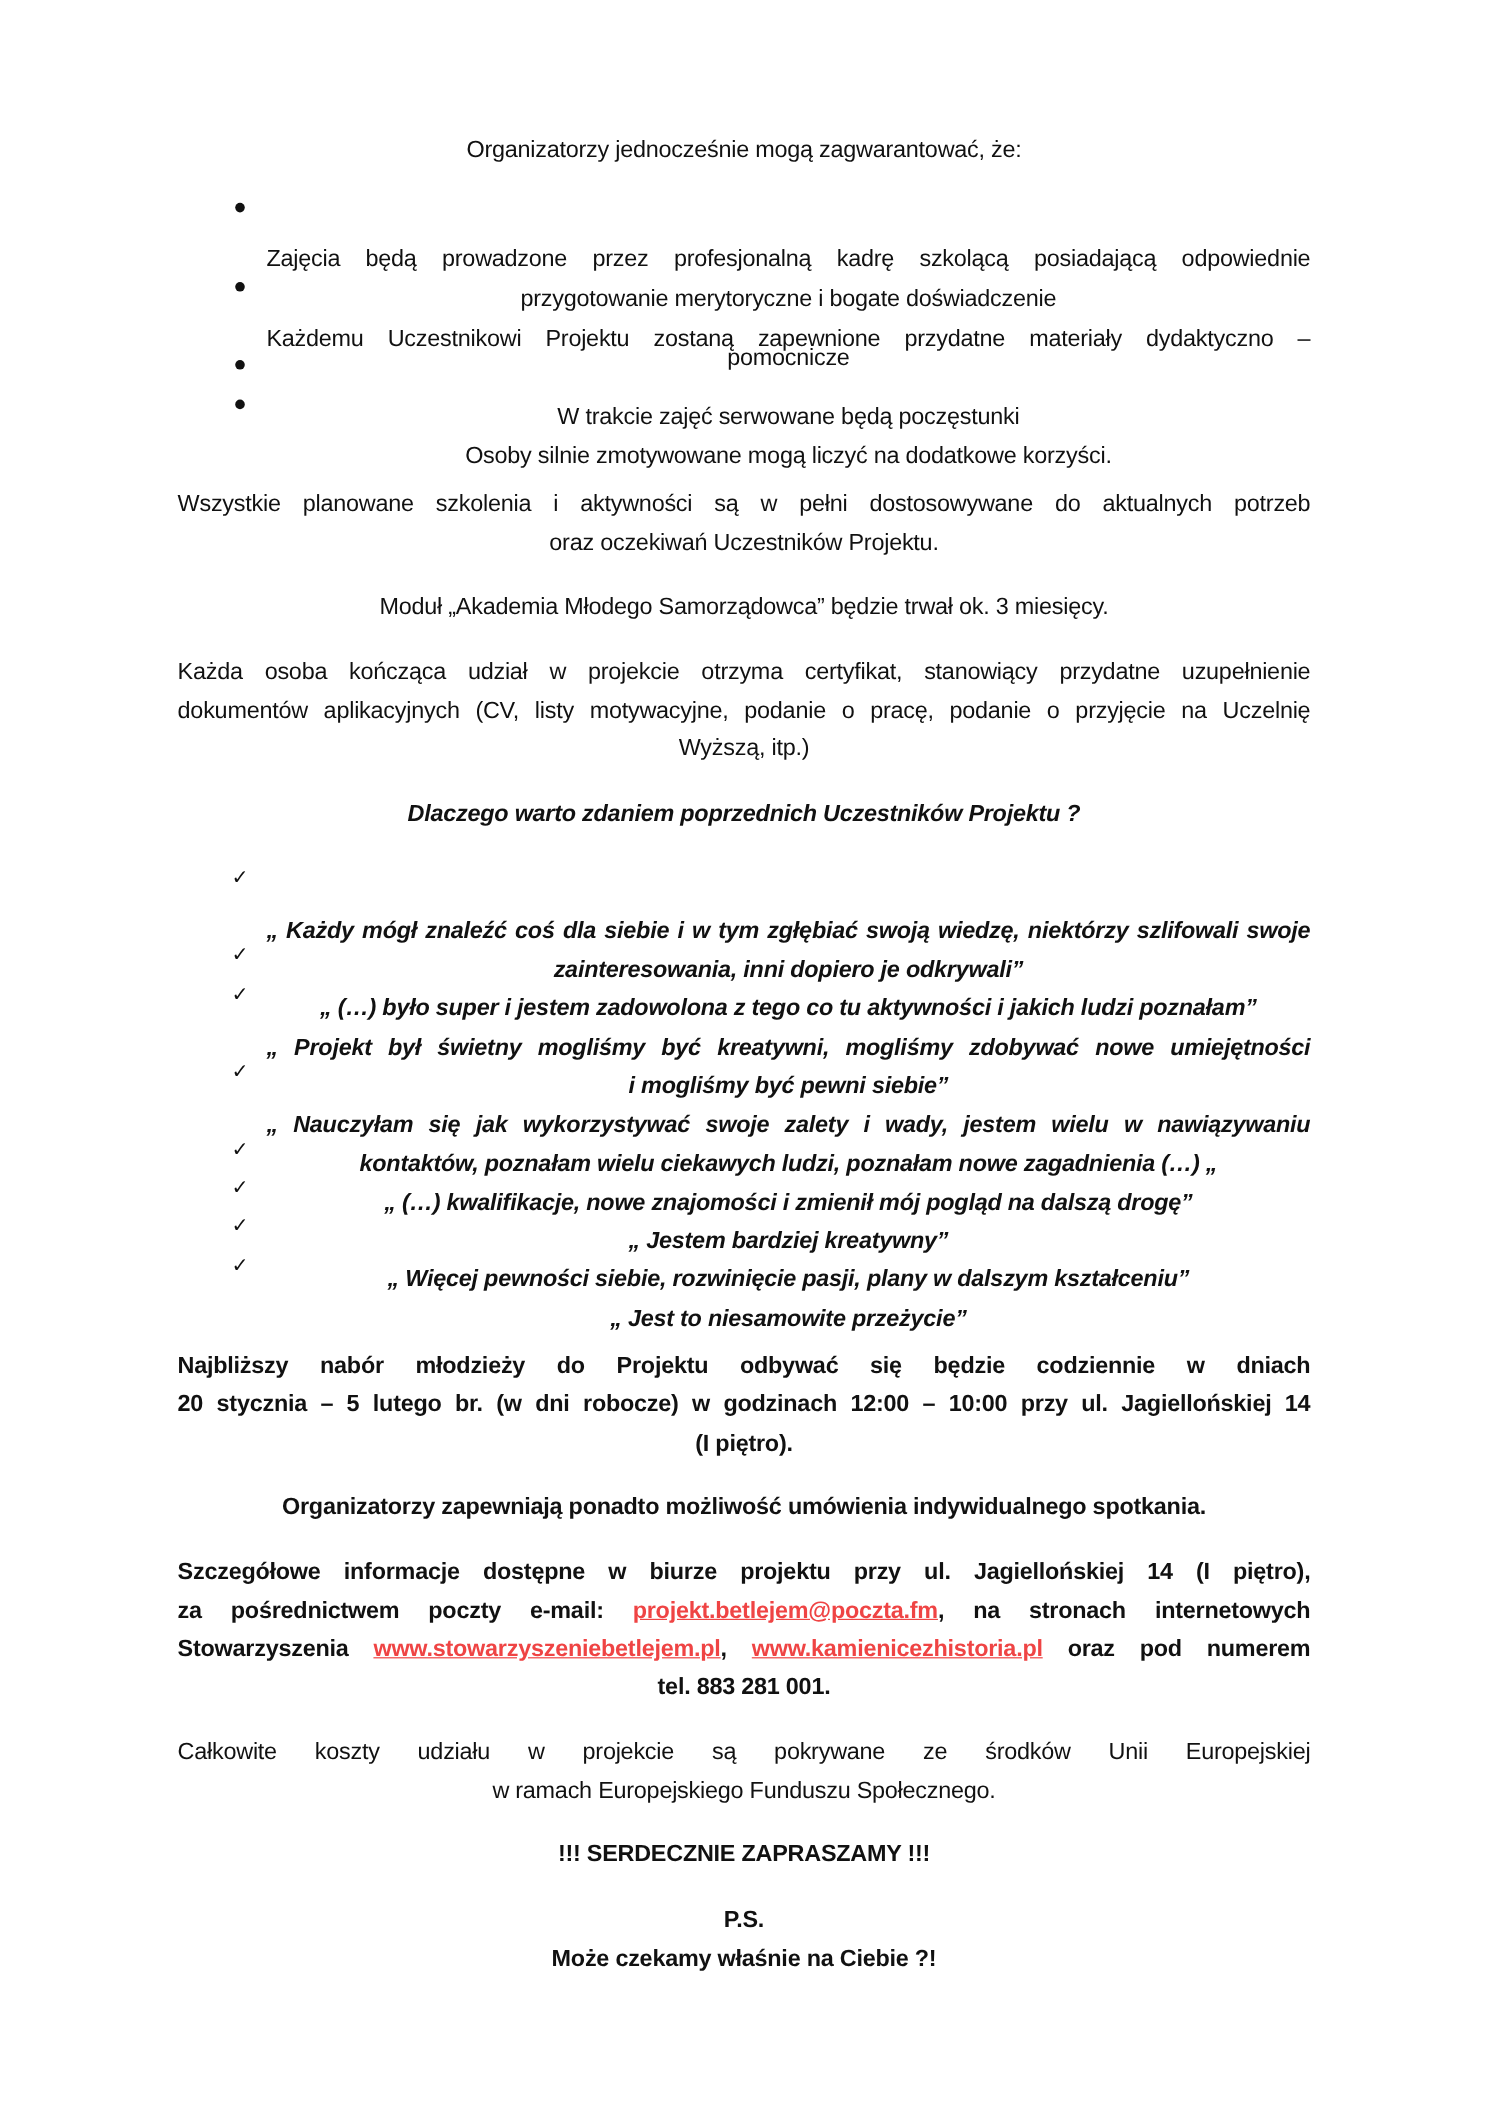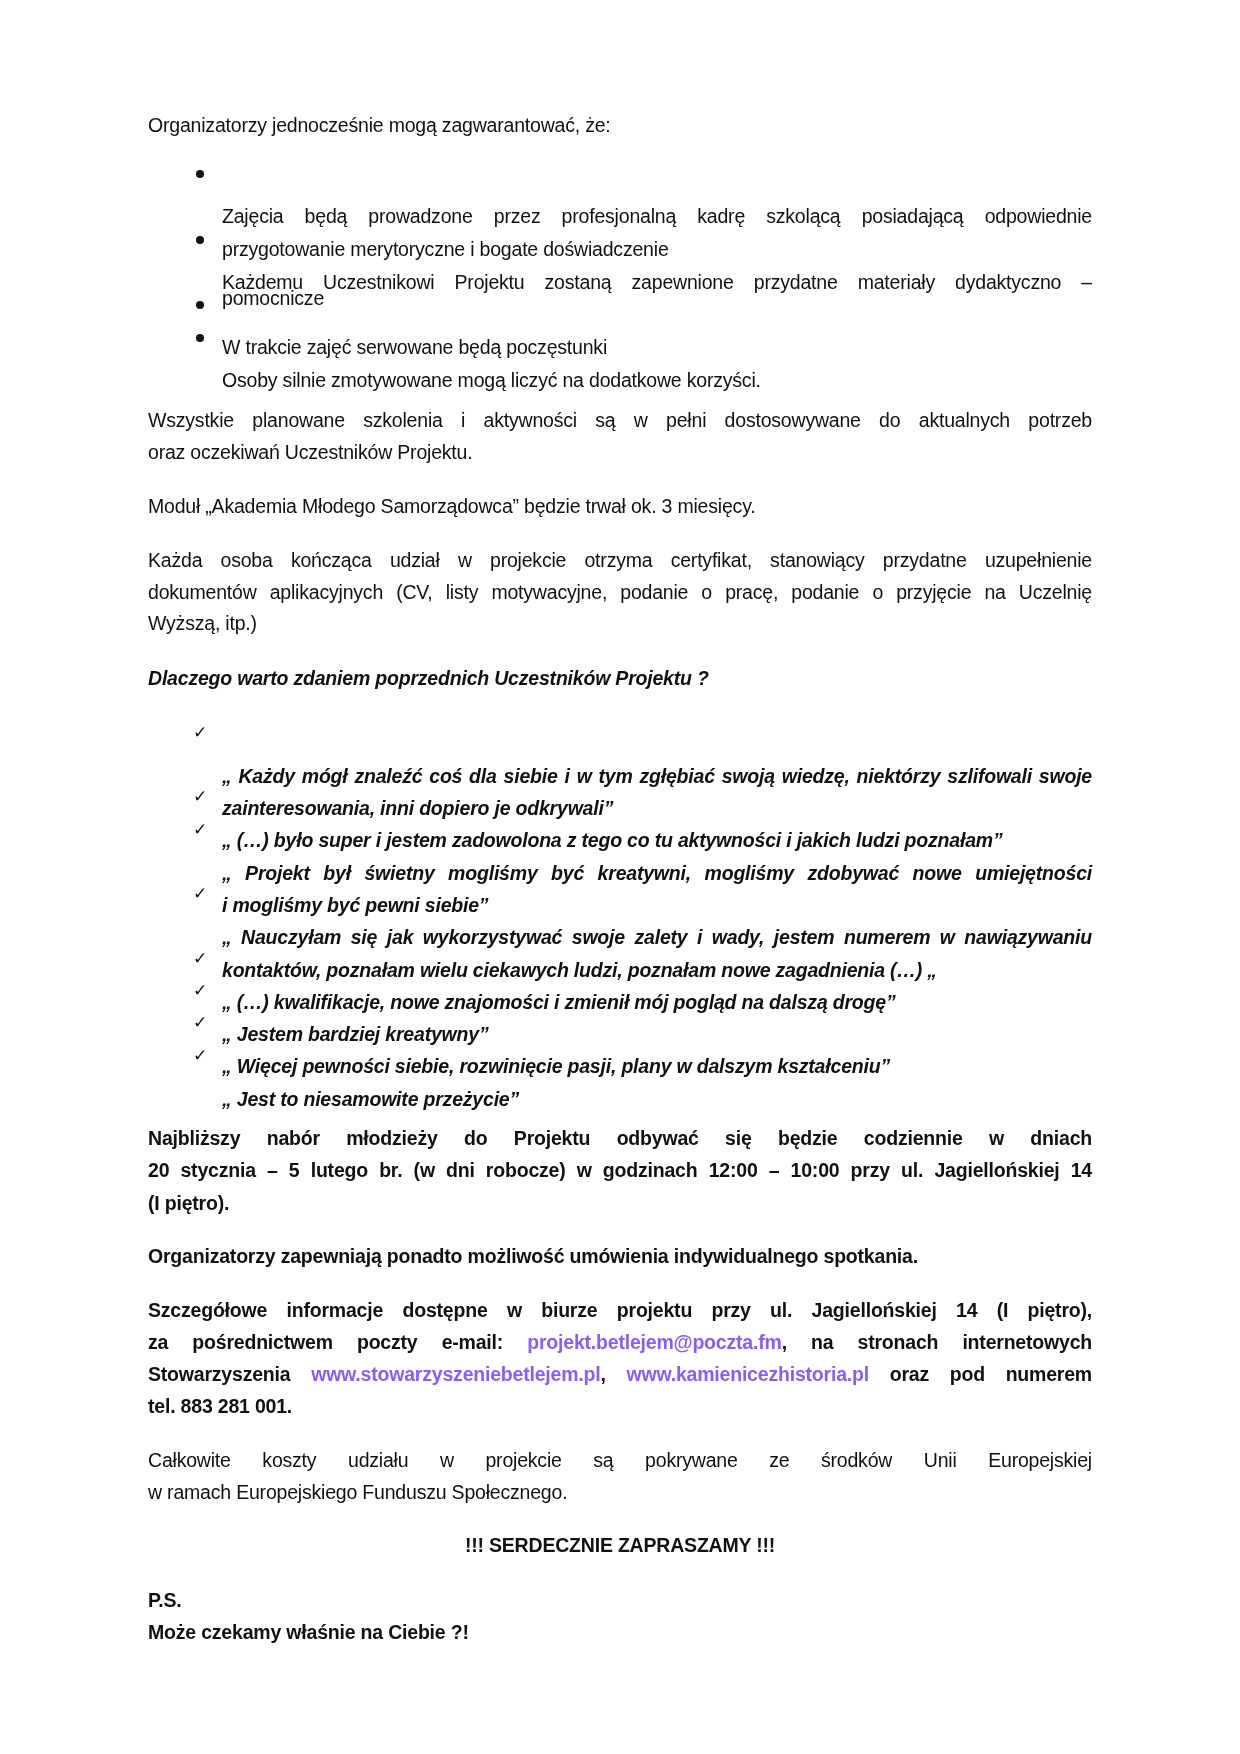--- a/index.html
+++ b/index.html
@@ -2,31 +2,31 @@
 <html><head>
   <meta charset="utf-8">
   <style>
     html, body { margin: 0; padding: 0; background: #ffffff; }
     body { width: 1240px; height: 1754px; position: relative; overflow: hidden; }
     .page {
       position: absolute; left: 148px; top: 0; width: 944px;
       font-family: "Liberation Sans", sans-serif;
       font-size: 19.5px; color: #111; letter-spacing: -0.2px;
     }
-    .line { position: absolute; left: 0; width: 944px; height: 32px; line-height: 32px; white-space: nowrap; }
+    .line { position: absolute; left: 0; width: 944px; height: 32px; line-height: 32px; white-space: nowrap; text-align: center; }
     .just { text-align: justify; text-align-last: justify; }
     .indent { left: 74px; width: 870px; margin-top: 44px; }
     .marker { position: absolute; left: 42px; width: 20px; height: 32px; line-height: 32px; text-align: center; }
     .bullet-dot { display: inline-block; width: 8px; height: 8px; border-radius: 50%; background: #111; vertical-align: middle; }
     .check { font-family: "DejaVu Sans", sans-serif; font-size: 17px; }
     .bold { font-weight: bold; }
     .italic { font-style: italic; font-weight: bold; }
     .bi { font-weight: bold; font-style: italic; }
     .center { text-align: center; }
-    a.link { color: #8b5cf6; }
+    a.link { color: #ef4444; text-decoration: underline; }
   </style>
 </head>
 <body>
 
 <div class="page">
 
   <div class="line" style="top:109px">Organizatorzy jednocześnie mogą zagwarantować, że:</div>
 
   <div>
     <div class="marker" style="top:156px"><span class="bullet-dot"></span></div>
@@ -61,21 +61,21 @@
     <div class="line indent italic" style="top:748px">zainteresowania, inni dopiero je odkrywali”</div>
 
     <div class="marker check" style="top:780px">✓</div>
     <div class="line indent italic" style="top:780px">„ (…) było super i jestem zadowolona z tego co tu aktywności i jakich ludzi poznałam”</div>
 
     <div class="marker check" style="top:813px">✓</div>
     <div class="line indent just italic" style="top:813px">„ Projekt był świetny mogliśmy być kreatywni, mogliśmy zdobywać nowe umiejętności</div>
     <div class="line indent italic" style="top:845px">i mogliśmy być pewni siebie”</div>
 
     <div class="marker check" style="top:877px">✓</div>
-    <div class="line indent just italic" style="top:877px">„ Nauczyłam się jak wykorzystywać swoje zalety i wady, jestem numerem w nawiązywaniu</div>
+    <div class="line indent just italic" style="top:877px">„ Nauczyłam się jak wykorzystywać swoje zalety i wady, jestem wielu w nawiązywaniu</div>
     <div class="line indent italic" style="top:910px">kontaktów, poznałam wielu ciekawych ludzi, poznałam nowe zagadnienia (…) „</div>
 
     <div class="marker check" style="top:942px">✓</div>
     <div class="line indent italic" style="top:942px">„ (…) kwalifikacje, nowe znajomości i zmienił mój pogląd na dalszą drogę”</div>
 
     <div class="marker check" style="top:974px">✓</div>
     <div class="line indent italic" style="top:974px">„ Jestem bardziej kreatywny”</div>
 
     <div class="marker check" style="top:1006px">✓</div>
     <div class="line indent italic" style="top:1006px">„ Więcej pewności siebie, rozwinięcie pasji, plany w dalszym kształceniu”</div>

